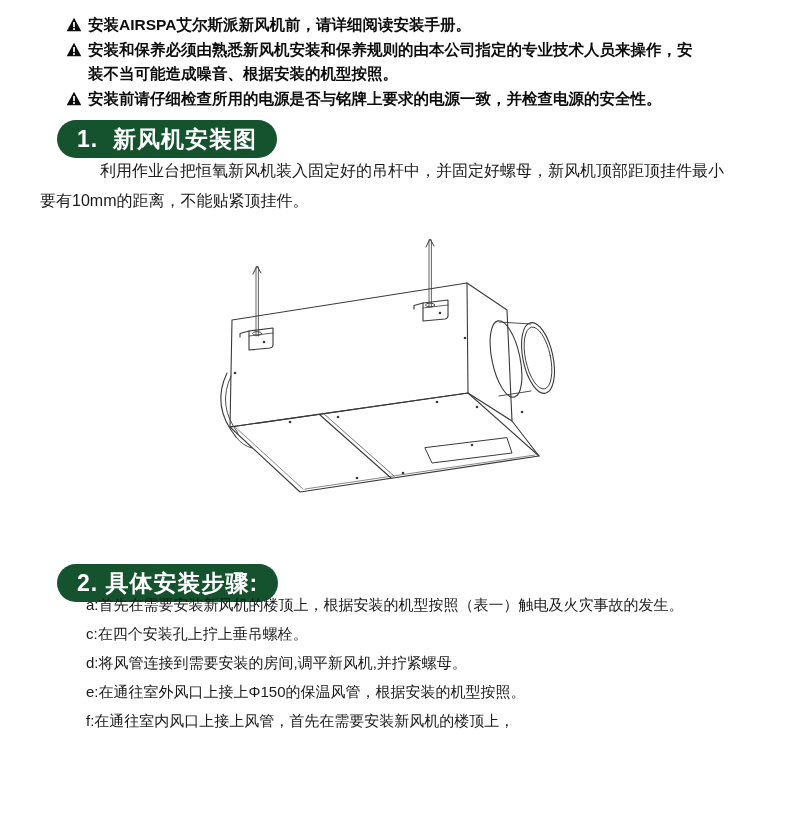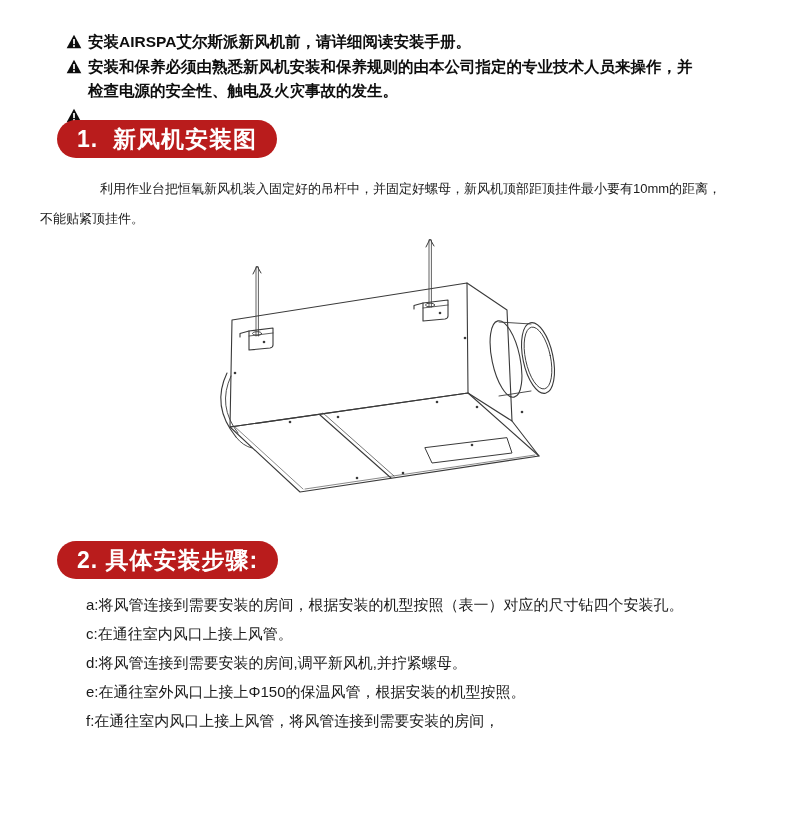--- a/index.html
+++ b/index.html
@@ -3,36 +3,36 @@
 <meta charset="utf-8">
 <style>
   html,body{margin:0;padding:0;}
   body{
     width:790px;height:828px;position:relative;background:#ffffff;
     font-family:"Liberation Sans","DejaVu Sans",sans-serif;color:#111;
     overflow:hidden;
   }
   .page{position:absolute;inset:0;}
   
-  .warnings{position:absolute;left:66px;top:13px;width:640px;margin-top:17px;}
+  .warnings{position:absolute;left:66px;top:13px;width:640px;}
   .warning-item{display:flex;gap:5px;font-weight:bold;font-size:15.5px;line-height:24.5px;color:#0d0d0d;}
   .warning-item .w-icon{flex:0 0 17px;padding-top:4px;}
   .warning-item .w-icon svg{width:16px;height:15px;display:block;}
   
   .section-pill{
     position:absolute;left:57px;height:38px;line-height:38px;
-    background:#b91c1c;color:#fff;font-weight:bold;font-size:23px;
+    background:#14532d;color:#fff;font-weight:bold;font-size:23px;
     border-radius:19px;padding:0 20px;letter-spacing:1px;white-space:pre;
   }
   .pill-1{top:120px;}
-  .pill-2{top:541px;}
+  .pill-2{top:564px;}
   
   .para{
-    position:absolute;left:40px;top:174px;width:692px;
-    font-size:13px;line-height:30px;text-indent:60px;color:#1a1a1a;
+    position:absolute;left:40px;top:156px;width:692px;
+    font-size:16px;line-height:30px;text-indent:60px;color:#1a1a1a;
   }
   
   .diagram{position:absolute;left:190px;top:225px;width:420px;height:310px;}
   .diagram svg{width:100%;height:100%;display:block;}
   
   .steps{position:absolute;left:86px;top:596px;width:668px;font-size:15px;color:#1a1a1a;}
   .step{line-height:18px;margin-bottom:11px;}
 </style>
 </head>
 <body>
@@ -51,30 +51,31 @@
       <span class="w-text">安装AIRSPA艾尔斯派新风机前，请详细阅读安装手册。</span>
     </div>
     <div class="warning-item">
       <span class="w-icon">
         <svg viewBox="0 0 24 22">
             <path d="M12 1 L23 21 L1 21 Z" fill="#0d0d0d"></path>
             <rect x="10.7" y="7.3" width="2.6" height="7.6" fill="#fff"></rect>
             <circle cx="12" cy="17.9" r="1.55" fill="#fff"></circle>
           </svg>
       </span>
-      <span class="w-text">安装和保养必须由熟悉新风机安装和保养规则的由本公司指定的专业技术人员来操作，并检查电源的安全性、触电及火灾事故的发生。</span>
+      <span class="w-text">安装和保养必须由熟悉新风机安装和保养规则的由本公司指定的专业技术人员来操作，安装不当可能造成噪音、根据安装的机型按照。</span>
     </div>
     <div class="warning-item">
       <span class="w-icon">
         <svg viewBox="0 0 24 22">
             <path d="M12 1 L23 21 L1 21 Z" fill="#0d0d0d"></path>
             <rect x="10.7" y="7.3" width="2.6" height="7.6" fill="#fff"></rect>
             <circle cx="12" cy="17.9" r="1.55" fill="#fff"></circle>
           </svg>
       </span>
+      <span class="w-text">安装前请仔细检查所用的电源是否与铭牌上要求的电源一致，并检查电源的安全性。</span>
     </div>
   </div>
 
   <div class="section-pill pill-1">1.  新风机安装图</div>
 
   <div class="para">利用作业台把恒氧新风机装入固定好的吊杆中，并固定好螺母，新风机顶部距顶挂件最小要有10mm的距离，不能贴紧顶挂件。</div>
 
   <div class="diagram">
     <svg viewBox="0 0 420 310" fill="none" stroke="#3a3a3a" stroke-width="1.1" stroke-linejoin="round" stroke-linecap="round">
 
@@ -142,20 +143,20 @@
         <circle cx="167" cy="253" r="1.3"></circle>
         <circle cx="213" cy="248" r="1.3"></circle>
         <circle cx="282" cy="220" r="1.3"></circle>
       </g>
     </svg>
   </div>
 
   <div class="section-pill pill-2">2. 具体安装步骤:</div>
 
   <div class="steps">
-    <div class="step">a:将风管连接到需要安装的房间，根据安装的机型按照（表一）对应的尺寸钻四个安装孔。</div>
-    <div class="step">c:在通往室内风口上接上风管。</div>
+    <div class="step">a:首先在需要安装新风机的楼顶上，根据安装的机型按照（表一）触电及火灾事故的发生。</div>
+    <div class="step">c:在四个安装孔上拧上垂吊螺栓。</div>
     <div class="step">d:将风管连接到需要安装的房间,调平新风机,并拧紧螺母。</div>
     <div class="step">e:在通往室外风口上接上Φ150的保温风管，根据安装的机型按照。</div>
-    <div class="step">f:在通往室内风口上接上风管，将风管连接到需要安装的房间，</div>
+    <div class="step">f:在通往室内风口上接上风管，首先在需要安装新风机的楼顶上，</div>
   </div>
 
 </div>
 
 </body></html>

